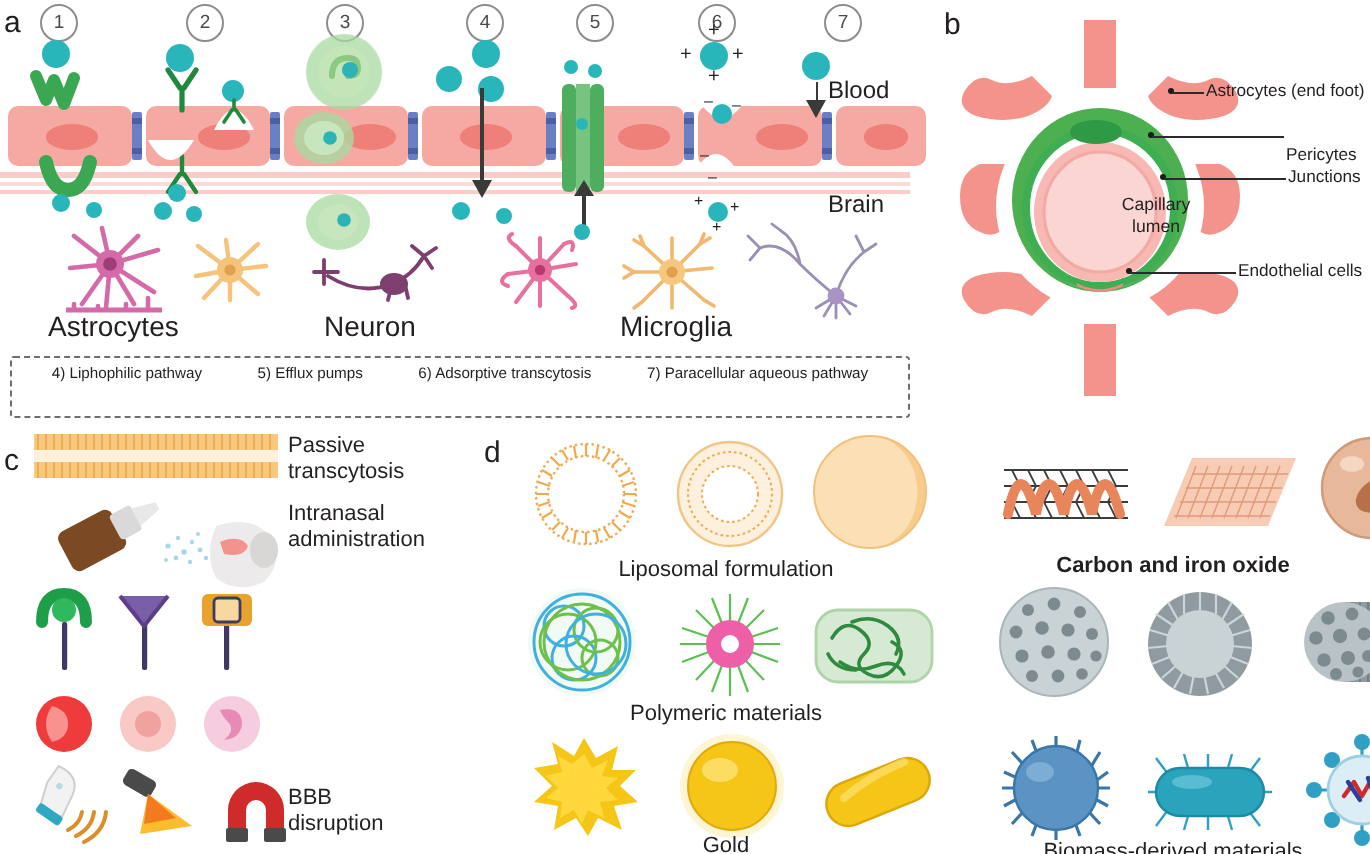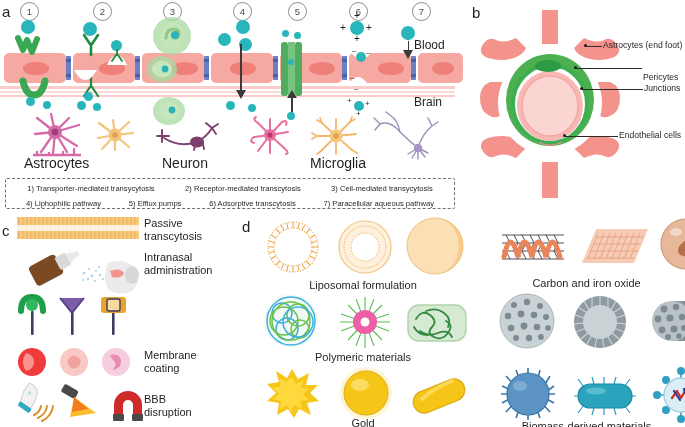--- a/index.html
+++ b/index.html
@@ -240,25 +240,20 @@
 
   <svg class="abs" style="left:372px;top:112px;" width="66" height="48">
     <g stroke="#9a8fb5" stroke-width="1.4" fill="none" stroke-linecap="round">
       <path d="M46,36 Q36,28 28,20 Q18,8 8,12 M28,20 Q26,8 18,3 M46,36 Q50,22 60,14 M60,14 L56,6 M60,14 L66,10 M8,12 L2,6 M8,12 L3,18 M18,3 L14,0"></path>
       <path d="M46,36 L40,46 M46,36 L46,47 M46,36 L53,45 M46,36 L36,42 M46,36 L56,41"></path>
     </g>
     <circle cx="46" cy="36" r="4.2" fill="#a793c4"></circle>
   </svg>
 
   <div class="legend-box" style="left:5px;top:178px;width:450px;height:31px;">
-    <div class="legend-row" style="height:15px;padding:2px 6px 0;">
-      <span>1) Transporter-mediated transycytosis</span>
-      <span>2) Receptor-mediated transcytosis</span>
-      <span>3) Cell-mediated transycytosis</span>
-    </div>
     <div class="legend-row" style="height:14px;padding:0 6px;">
       <span>4) Liphophilic pathway</span>
       <span>5) Efflux pumps</span>
       <span>6) Adsorptive transcytosis</span>
       <span>7) Paracellular aqueous pathway</span>
     </div>
   </div>
 </div>
 
 <div class="abs" id="panel-b">
@@ -279,20 +274,24 @@
     <ellipse cx="70" cy="90" rx="44" ry="46" fill="#4caf50"></ellipse>
     <ellipse cx="70" cy="95" rx="38" ry="40" fill="#ffffff"></ellipse>
     <ellipse cx="70" cy="94" rx="37" ry="39" fill="none" stroke="#3fae52" stroke-width="4"></ellipse>
     <ellipse cx="70" cy="96" rx="33" ry="35" fill="#f8b9b4"></ellipse>
     <ellipse cx="70" cy="96" rx="28" ry="30" fill="#fbd5d2" stroke="#f3a9a4" stroke-width="1.6"></ellipse>
     <ellipse cx="68" cy="56" rx="13" ry="6" fill="#2f9a45"></ellipse>
     <path d="M60,132 q10,5 20,0" stroke="#e98a84" stroke-width="3" fill="none" stroke-linecap="round"></path>
     <path d="M58,130 q12,7 24,0" stroke="#3fae52" stroke-width="2.2" fill="none" stroke-linecap="round"></path>
   </svg>
 
+  <div class="abs" style="left:85px;top:97px;text-align:center;width:62px;font-size:8.8px;line-height:10.5px;color:#231f20;">
+    <div>Capillary</div>
+    <div>lumen</div>
+  </div>
 
   <div class="leaddot" style="left:122px;top:44px;"></div>
   <div class="leader" style="left:124px;top:45.5px;width:16px;"></div>
   <div class="blabel" style="left:141px;top:40px;">Astrocytes (end foot)</div>
 
   <div class="leaddot" style="left:112px;top:66px;"></div>
   <div class="leader" style="left:114px;top:67.5px;width:66px;"></div>
   <div class="blabel" style="left:181px;top:62px;margin-top:10px;">Pericytes</div>
 
   <div class="leaddot" style="left:118px;top:87px;"></div>
@@ -370,24 +369,20 @@
     <path d="M10,6 Q4,15 10,24 Q18,22 18,15 Q18,8 10,6 Z" fill="#f8928f"></path>
   </svg>
   <svg class="abs" style="left:58px;top:132px;" width="34" height="30">
     <circle cx="16" cy="15" r="14" fill="#f8c9c5"></circle>
     <circle cx="16" cy="15" r="6.5" fill="#f0a39e"></circle>
   </svg>
   <svg class="abs" style="left:100px;top:132px;" width="34" height="30">
     <circle cx="16" cy="15" r="14" fill="#f6ccdf"></circle>
     <path d="M10,8 Q20,6 21,14 Q21,22 12,23 Q18,18 14,14 Q11,11 10,8 Z" fill="#e78ab5"></path>
   </svg>
-  <div class="crow-label" style="left:144px;top:134px;">
-    <div>Membrane</div>
-    <div>coating</div>
-  </div>
 
   <svg class="abs" style="left:8px;top:170px;" width="46" height="38">
     <g transform="rotate(35 22 18)">
       <path d="M10,2 Q22,0 24,10 L26,22 L14,24 L10,12 Z" fill="#f2f2f2" stroke="#cfcfcf" stroke-width="1"></path>
       <rect x="13" y="22" width="14" height="5" rx="1.5" fill="#2fa8c4"></rect>
       <circle cx="16" cy="10" r="1.6" fill="#b8d8e4"></circle>
     </g>
     <g stroke="#d98f2a" stroke-width="2" fill="none" stroke-linecap="round">
       <path d="M26,30 q6,-3 7,-9"></path>
       <path d="M30,33 q8,-4 9,-12"></path>
@@ -499,21 +494,21 @@
       <path d="M16,6 L6,32 M22,6 L12,32 M28,6 L18,32 M34,6 L24,32 M40,6 L30,32 M46,6 L36,32 M52,6 L42,32 M58,6 L48,32"></path>
       <path d="M14,10 L62,10 M11,17 L59,17 M8,24 L56,24 M5,31 L53,31"></path>
     </g>
   </svg>
   <svg class="abs" style="left:422px;top:4px;" width="54" height="52">
     <circle cx="26" cy="25" r="25" fill="#e8b89a"></circle>
     <circle cx="26" cy="25" r="25" fill="none" stroke="#cf9a78" stroke-width="1.2"></circle>
     <ellipse cx="30" cy="28" rx="13" ry="8" fill="#b6714a" transform="rotate(-28 30 28)"></ellipse>
     <ellipse cx="16" cy="13" rx="6" ry="4" fill="#f7ddcb" opacity="0.85"></ellipse>
   </svg>
-  <div class="dcap" style="left:250px;top:62px;width:197px;">Carbon and iron oxide</div>
+  <div class="dcap" style="left:250px;top:62px;width:197px;font-weight:bold;">Carbon and iron oxide</div>
 
   <svg class="abs" style="left:260px;top:78px;" width="58" height="56">
     <circle cx="29" cy="28" r="27" fill="#c9d3d6"></circle>
     <g fill="#7d8b90">
       <circle cx="16" cy="12" r="3"></circle>
           <circle cx="29" cy="9" r="3.2"></circle>
           <circle cx="42" cy="13" r="3"></circle>
       <circle cx="10" cy="23" r="3.2"></circle>
           <circle cx="23" cy="21" r="3.4"></circle>
           <circle cx="36" cy="22" r="3.3"></circle>

